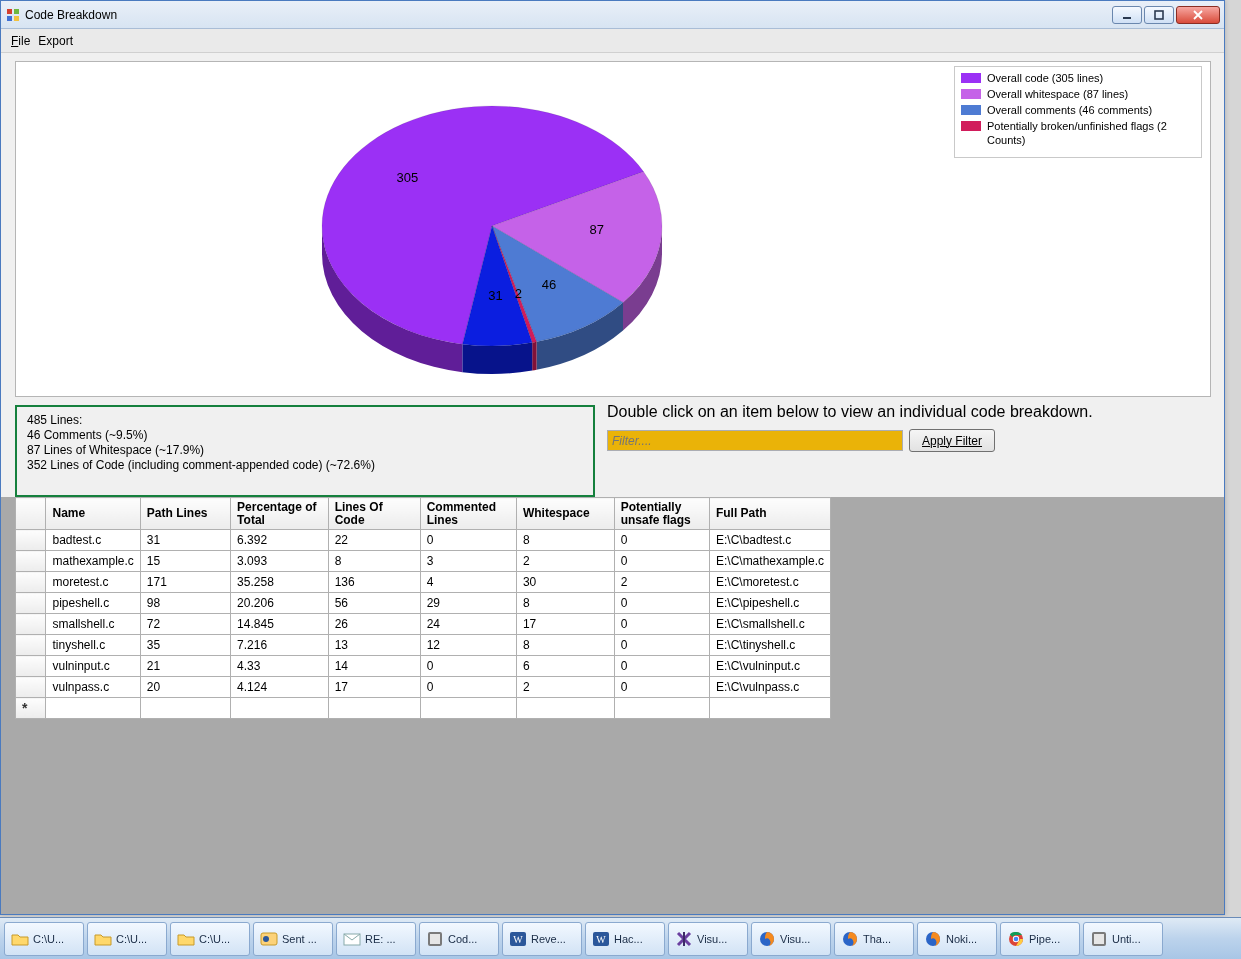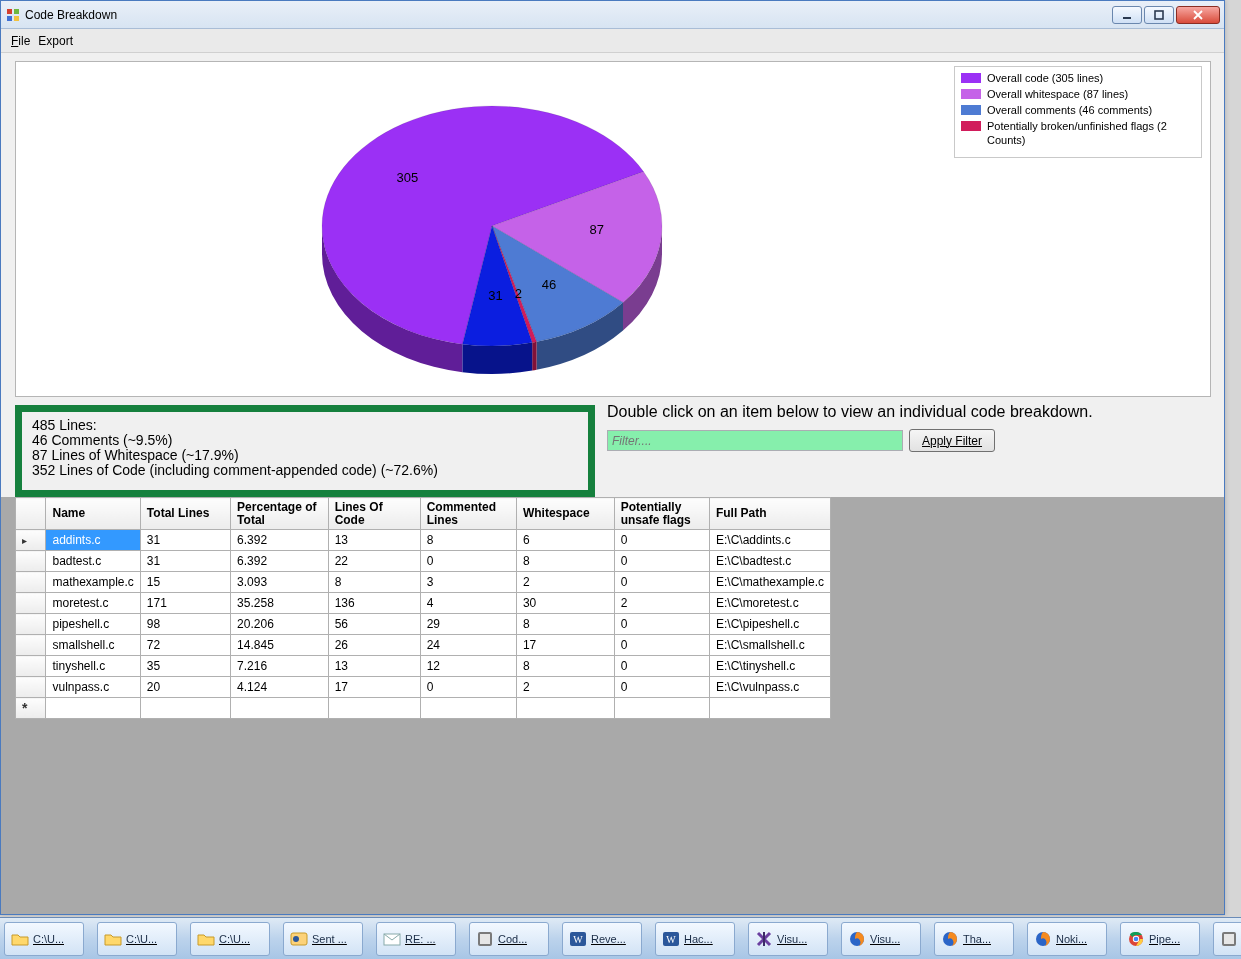--- a/index.html
+++ b/index.html
@@ -100,42 +100,42 @@
   .legend-swatch {
     width: 20px; height: 10px; margin-top: 2px; margin-right: 6px;
     flex: 0 0 20px;
   }
   .legend-label { flex: 1; }
   
   .summary-box {
     position: absolute;
     left: 14px; top: 352px;
     width: 580px; height: 92px;
-    border: 7px solid #15803d;
+    border: 2px solid #15803d;
     background: #f0f0f0;
     padding: 6px 10px;
-    font-size: 14px;
+    font-size: 12px;
     line-height: 15px;
   }
   .filter-hint {
     position: absolute;
     left: 606px; top: 350px;
     font-size: 16px;
   }
   .filter-row {
     position: absolute;
     left: 606px; top: 376px;
     display: flex;
     align-items: center;
     gap: 6px;
   }
   .filter-input {
     width: 296px; height: 21px;
     border: 1px solid #abadb3;
-    background: #86efac;
+    background: #eab308;
     padding: 0 4px;
     font-size: 12px;
     font-style: italic;
     color: #555;
   }
   .filter-btn {
     height: 23px;
     padding: 0 12px;
     border: 1px solid #707070;
     background: linear-gradient(#f5f5f5,#e2e2e2);
@@ -203,22 +203,21 @@
   .col-path { }
   
   .taskbar {
     position: absolute;
     left: 0; right: 0; bottom: 0; height: 42px;
     background: linear-gradient(#dfeaf5,#bcd3ec 50%,#a8c6e6);
     border-top: 1px solid #6a8bb8;
     display: flex;
     align-items: center;
     padding: 0 4px;
-    gap: 13px;
-    text-decoration: underline;
+    gap: 3px;
   }
   .task {
     height: 34px;
     min-width: 80px;
     max-width: 86px;
     border: 1px solid #8aa9cf;
     border-radius: 3px;
     background: linear-gradient(#f2f8ff,#d2e3f5);
     display: flex;
     align-items: center;
@@ -331,42 +330,31 @@
       <input class="filter-input" placeholder="Filter...." style="">
       <button class="filter-btn">Apply Filter</button>
     </div>
 
     <div class="grid-area">
       <table class="grid">
         <thead>
           <tr>
             <th class="rowhdr"></th>
             <th class="col-name">Name</th>
-            <th class="col-total">Total Lines</th>
+            <th class="col-total">Path Lines</th>
             <th class="col-pct">Percentage of Total</th>
             <th class="col-loc">Lines Of Code</th>
             <th class="col-comm">Commented Lines</th>
             <th class="col-ws">Whitespace</th>
             <th class="col-flag">Potentially unsafe flags</th>
             <th class="col-path">Full Path</th>
           </tr>
         </thead>
         <tbody id="grid-body">
             <tr>
-              <td class="rowhdr active"></td>
-              <td class="cell-selected">addints.c</td>
-              <td>31</td>
-              <td>6.392</td>
-              <td>13</td>
-              <td>8</td>
-              <td>6</td>
-              <td>0</td>
-              <td>E:\C\addints.c</td>
-            </tr>
-            <tr>
               <td class="rowhdr"></td>
               <td>badtest.c</td>
               <td>31</td>
               <td>6.392</td>
               <td>22</td>
               <td>0</td>
               <td>8</td>
               <td>0</td>
               <td>E:\C\badtest.c</td>
             </tr>
@@ -420,20 +408,31 @@
               <td>35</td>
               <td>7.216</td>
               <td>13</td>
               <td>12</td>
               <td>8</td>
               <td>0</td>
               <td>E:\C\tinyshell.c</td>
             </tr>
             <tr>
               <td class="rowhdr"></td>
+              <td>vulninput.c</td>
+              <td>21</td>
+              <td>4.33</td>
+              <td>14</td>
+              <td>0</td>
+              <td>6</td>
+              <td>0</td>
+              <td>E:\C\vulninput.c</td>
+            </tr>
+            <tr>
+              <td class="rowhdr"></td>
               <td>vulnpass.c</td>
               <td>20</td>
               <td>4.124</td>
               <td>17</td>
               <td>0</td>
               <td>2</td>
               <td>0</td>
               <td>E:\C\vulnpass.c</td>
             </tr>
             <tr>

